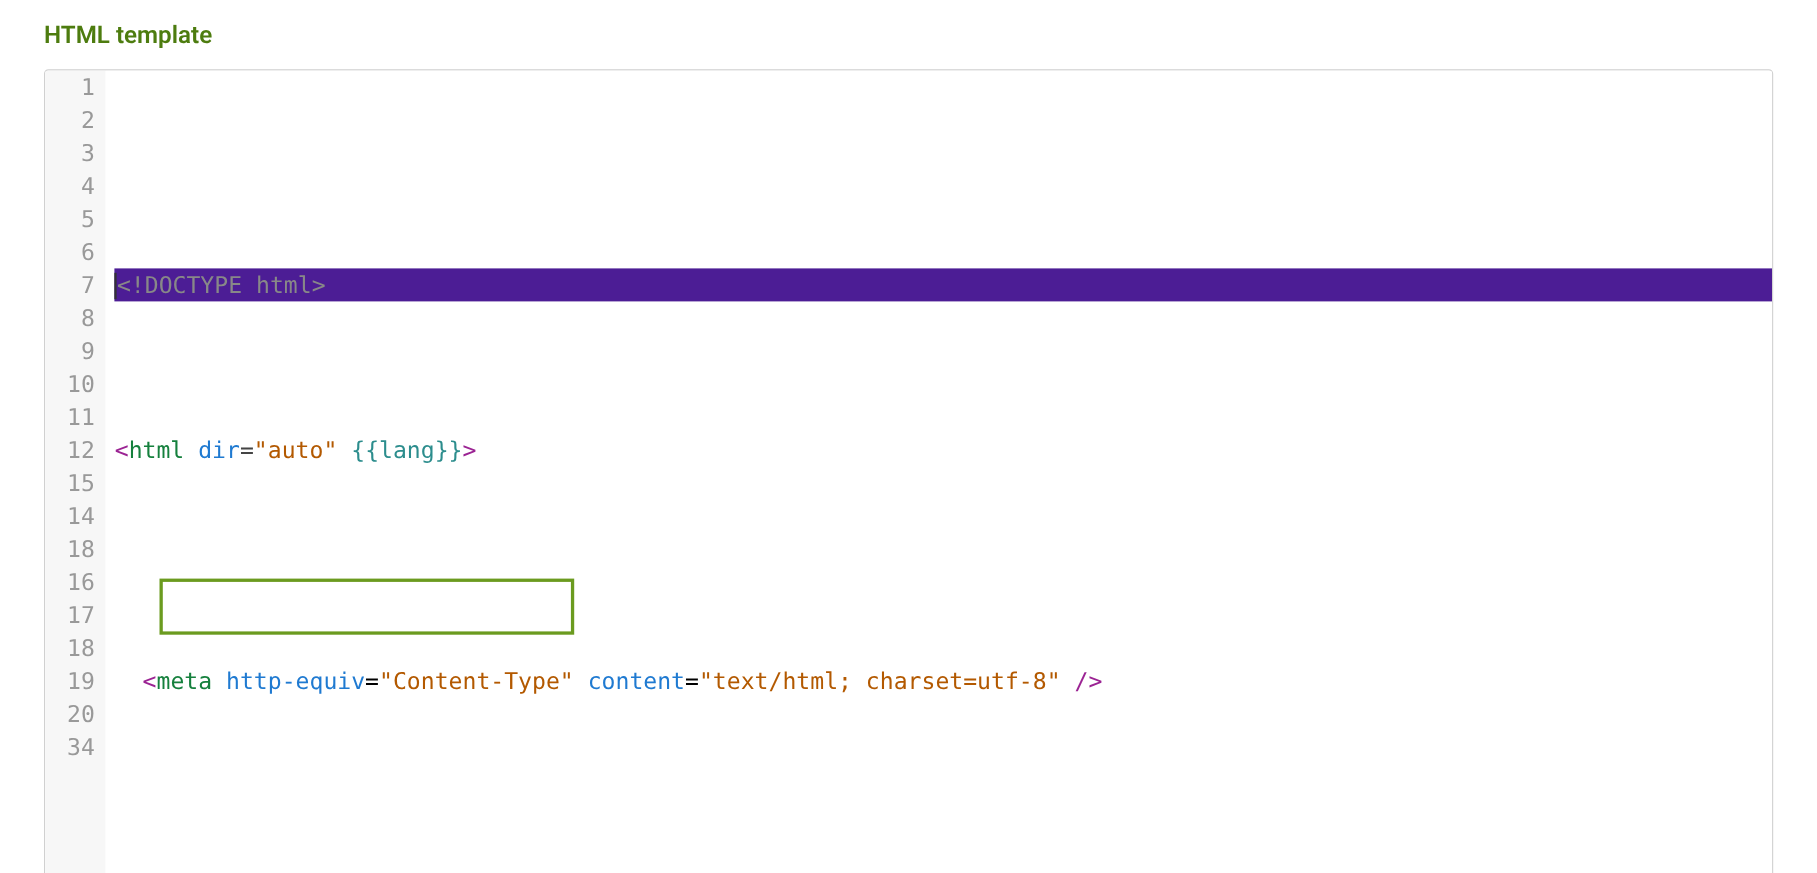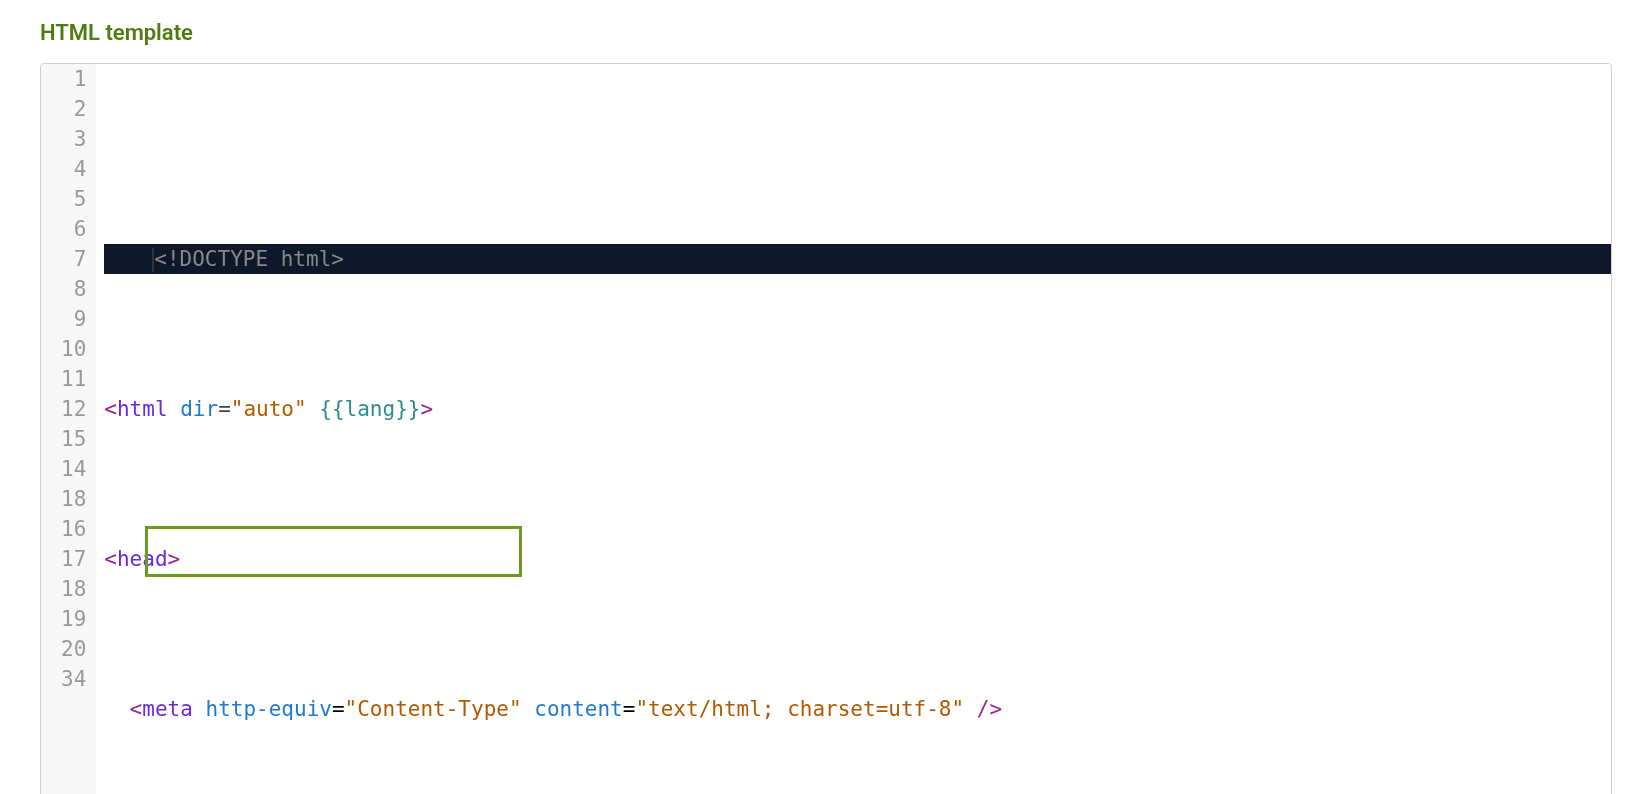--- a/index.html
+++ b/index.html
@@ -42,23 +42,23 @@
   padding: 0 0 0 8px;
   overflow: hidden;
   white-space: pre;
   position: relative;
 }
 .code-line {
   height: 30px;
   white-space: pre;
   position: relative;
 }
-.code-line.active-bg { background: #0f172a; padding-left: 48px; }
+.code-line.active-bg { background: #4c1d95; }
 .tok-doctype { color: #888; }
-.tok-tag { color: #6d28d9; }
+.tok-tag { color: #15803d; }
 .tok-bracket { color: #9b2393; }
 .tok-attr { color: #1f7ad1; }
 .tok-eq { color: #444; }
 .tok-string { color: #b35900; }
 .tok-mustache { color: #2c8d8d; }
 .highlight-box {
   position: absolute;
   border: 3px solid #6b9b1f;
   pointer-events: none;
   z-index: 2;
@@ -105,21 +105,20 @@
 
       <div class="highlight-box" style="top:462px;left:49px;width:377px;height:51px;"></div>
 
       
       <div class="code-line active-bg"><span class="cursor-mark"></span><span class="tok-doctype">&lt;!DOCTYPE html&gt;</span></div>
 
       
       <div class="code-line"><span class="tok-bracket">&lt;</span><span class="tok-tag">html</span> <span class="tok-attr">dir</span><span class="tok-eq">=</span><span class="tok-string">"auto"</span> <span class="tok-mustache">{{lang}}</span><span class="tok-bracket">&gt;</span></div>
 
       
-      <div class="code-line"><span class="tok-bracket">&lt;</span><span class="tok-tag">head</span><span class="tok-bracket">&gt;</span></div>
 
       
       <div class="code-line">  <span class="tok-bracket">&lt;</span><span class="tok-tag">meta</span> <span class="tok-attr">http-equiv</span>=<span class="tok-string">"Content-Type"</span> <span class="tok-attr">content</span>=<span class="tok-string">"text/html; charset=utf-8"</span><span class="tok-bracket"> /&gt;</span></div>
 
       
       
 
       
       
 

